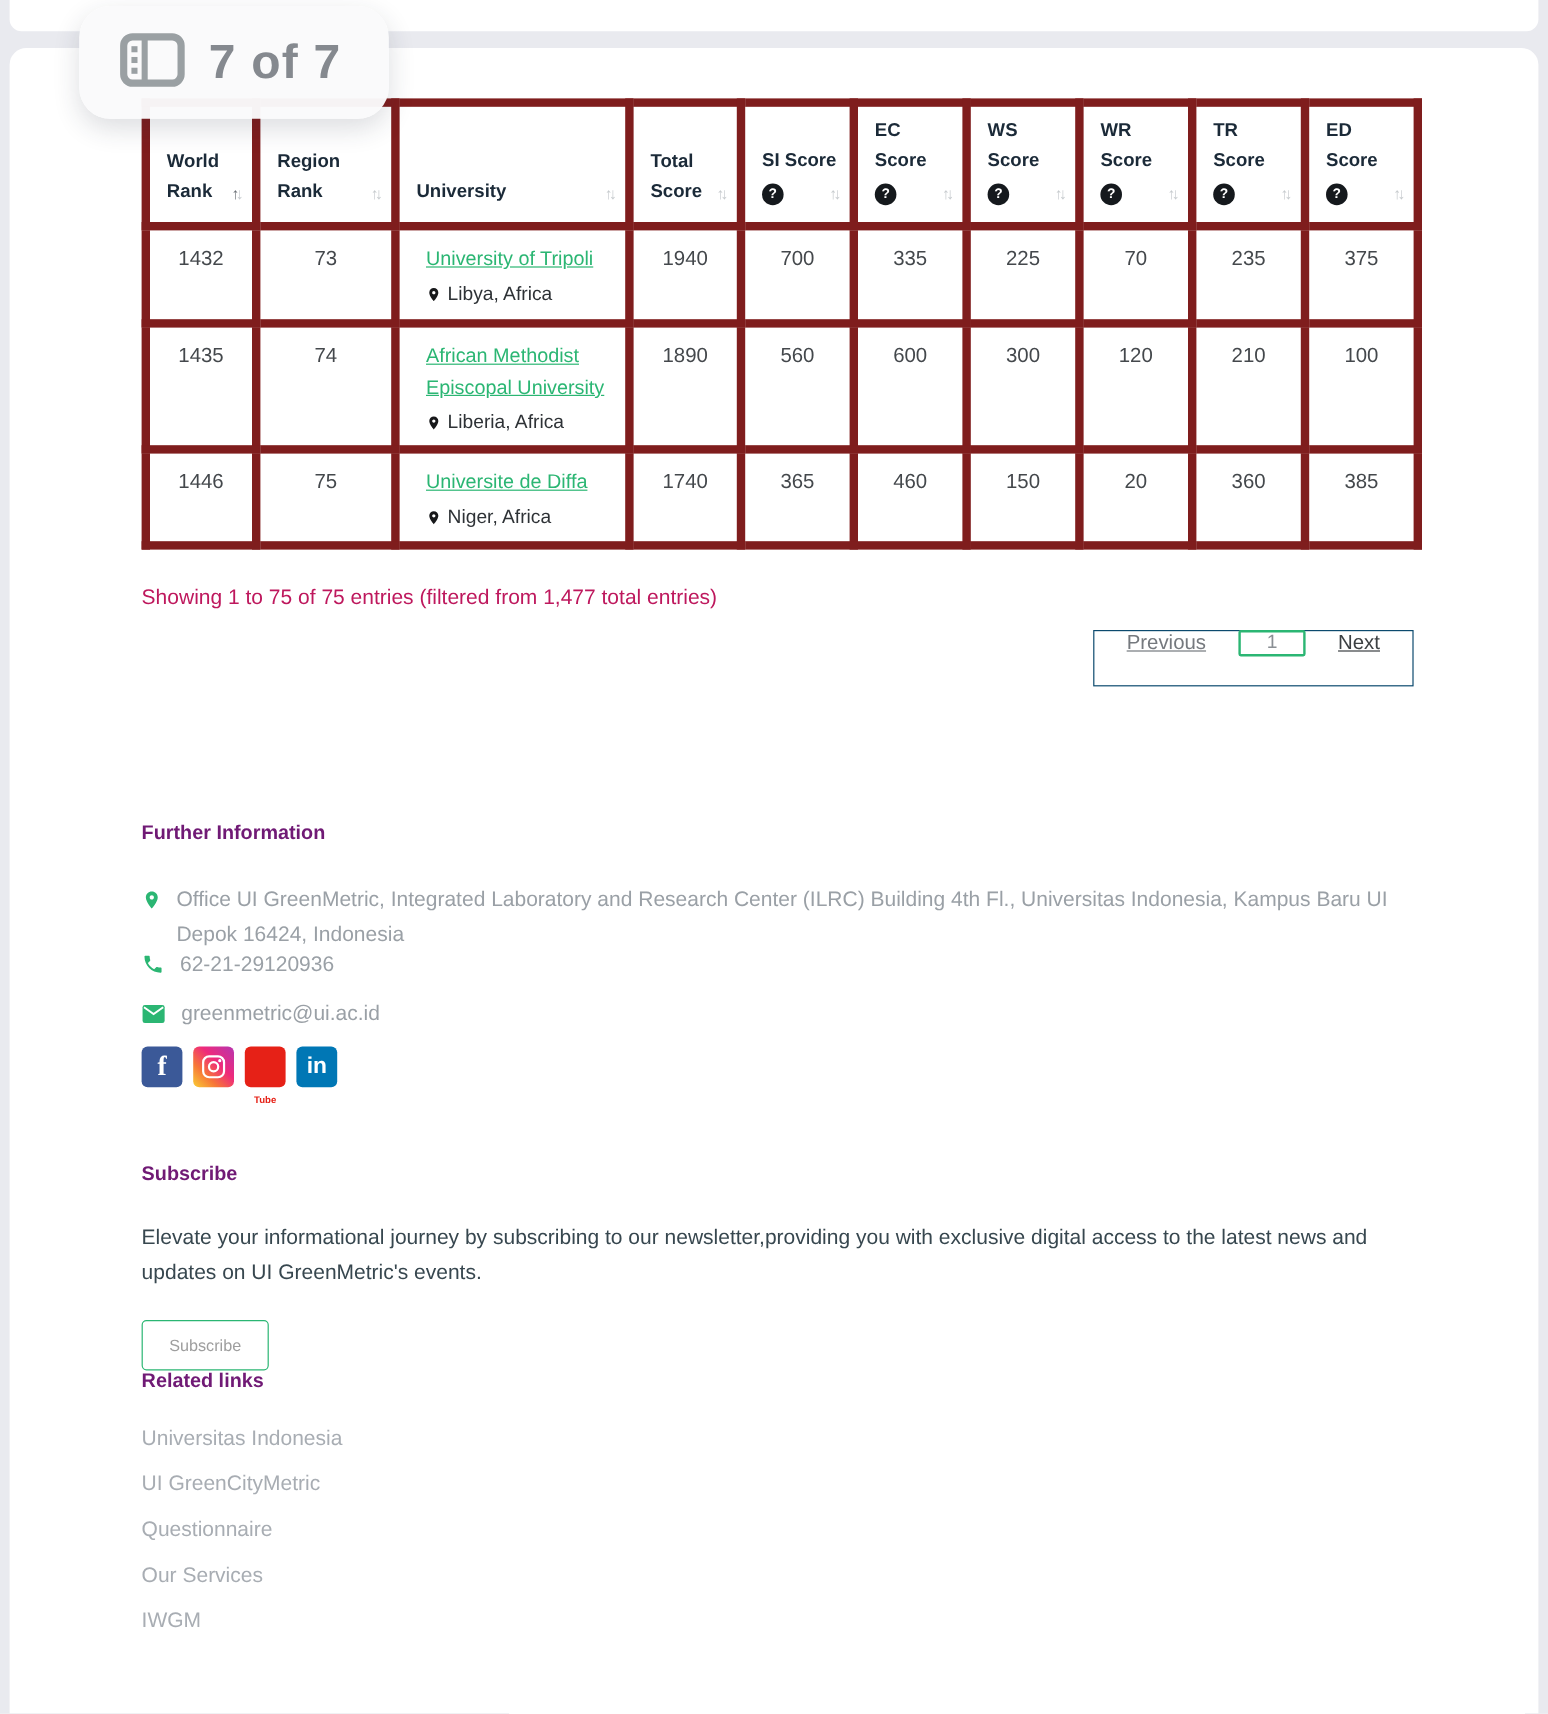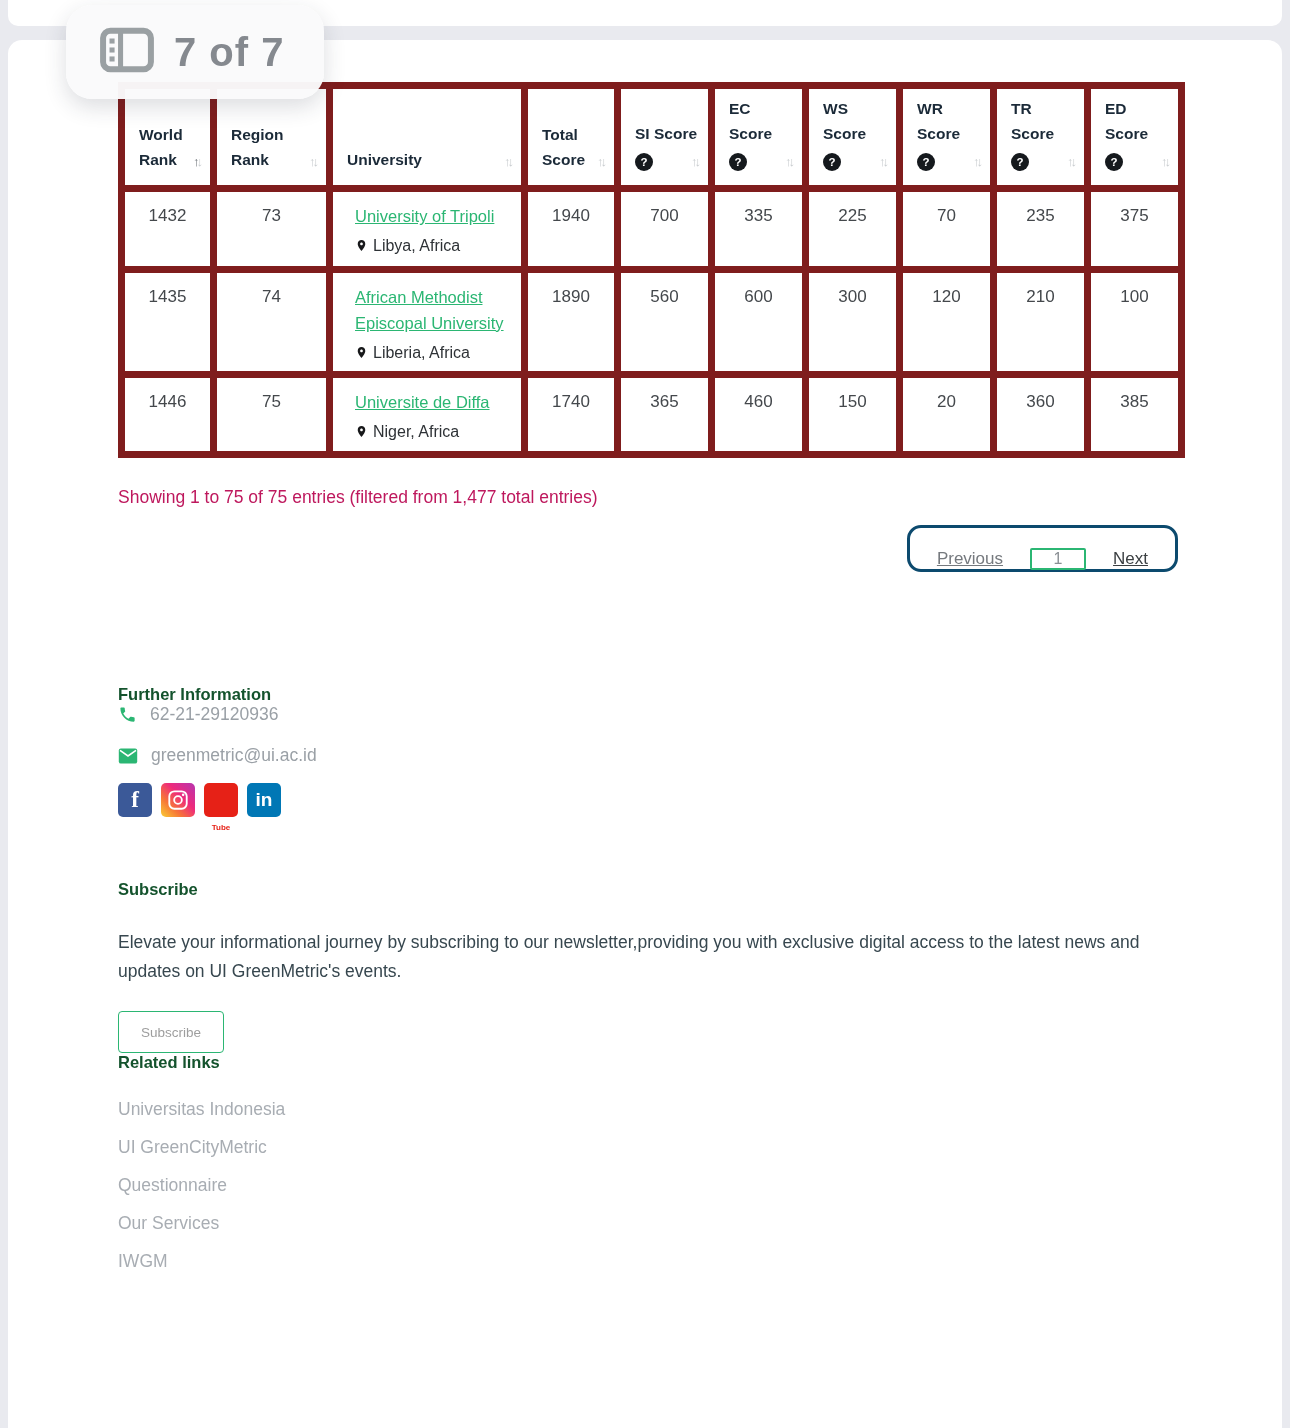--- a/index.html
+++ b/index.html
@@ -31,29 +31,29 @@
           font-size:11.5px; font-weight:bold; align-items:center; justify-content:center; }
   td { vertical-align:top; padding-top:14px; font-size:17px; color:#44484c; text-align:center; background:#fff;margin-left:24px; }
   tr.r1 { height:81px; } tr.r2 { height:105px; } tr.r3 { height:80px; }
   td.uni { text-align:left; padding-left:22px; padding-right:14px; padding-top:12px; }
   .uni-link { color:#2bb673; text-decoration:underline; font-size:16.5px; line-height:1.55; display:inline; cursor:pointer; }
   .loc { margin-top:7px; color:#2e3236; font-size:16px; display:flex; align-items:center; gap:5px; }
 
   
   .summary { margin-top:29px; font-size:17.5px; color:#be185d; }
   .pager-row { width:1060px; display:flex; justify-content:flex-end; margin-top:17px; }
-  .pager { display:flex; align-items:flex-end; border:3px solid #0c4a6e; border-radius:14px; height:47px; }
+  .pager { display:flex; align-items:flex-start; border:1px solid #0c4a6e; border-radius:0; height:47px; }
   .pg-btn { display:flex; align-items:center; padding:0 27px; font-size:17px; cursor:pointer; }
   .pg-prev { color:#75797e; text-decoration:underline; }
   .pg-next { color:#3c4043; text-decoration:underline; }
   .pg-num { width:56px; display:flex; align-items:center; justify-content:center; border:2px solid #2bb673;
             border-radius:2px; color:#8a8f94; font-size:16px; margin:-1px 0; background:#fff; cursor:pointer; }
 
   
-  .sec-title { color:#14532d; font-weight:bold; font-size:16.5px; }
+  .sec-title { color:#701a75; font-weight:bold; font-size:16.5px; }
   .fi-title { margin-top:113px; }
   .addr-row { display:flex; gap:12px; margin-top:31px; }
   .addr-text { color:#9aa0a6; font-size:17.5px; line-height:29px; max-width:1010px; }
   .contact-row { display:flex; align-items:center; gap:13px; color:#9aa0a6; font-size:17.5px; }
   .social-row { display:flex; gap:9px; margin-top:17px; }
   .soc { width:34px; height:34px; border-radius:5px; display:flex; align-items:center; justify-content:center; cursor:pointer; }
   .soc-fb { background:#3b5998; color:#fff; font-size:23px; font-weight:bold; font-family:"Liberation Serif", serif; }
   .soc-ig { background:linear-gradient(45deg,#f9ce34 0%,#f77737 30%,#ee2a7b 60%,#b635b0 100%); }
   .soc-yt { background:#e62117; flex-direction:column; line-height:1;gap:46px; }
   .yt-you { color:#fff; font-size:8px; font-weight:bold; }
@@ -244,20 +244,26 @@
       <div class="pager-row">
         <div class="pager">
           <span class="pg-btn pg-prev">Previous</span>
           <span class="pg-num">1</span>
           <span class="pg-btn pg-next">Next</span>
         </div>
       </div>
 
       <div class="sec-title fi-title">Further Information</div>
 
+      <div class="addr-row">
+        <svg width="17" height="22" viewBox="0 0 24 24" style="margin-top:4px">
+            <path fill="#2bb673" d="M12 2C8.1 2 5 5.1 5 9c0 5.2 7 13 7 13s7-7.8 7-13c0-3.9-3.1-7-7-7zm0 9.5c-1.4 0-2.5-1.1-2.5-2.5S10.6 6.5 12 6.5s2.5 1.1 2.5 2.5-1.1 2.5-2.5 2.5z"></path>
+          </svg>
+        <div class="addr-text">Office UI GreenMetric, Integrated Laboratory and Research Center (ILRC) Building 4th Fl., Universitas Indonesia, Kampus Baru UI Depok 16424, Indonesia</div>
+      </div>
 
       <div class="contact-row">
         <svg width="19" height="19" viewBox="0 0 24 24">
             <path fill="#2bb673" d="M6.62 10.79c1.44 2.83 3.76 5.14 6.59 6.59l2.2-2.2c.27-.27.67-.36 1.02-.24 1.12.37 2.33.57 3.57.57.55 0 1 .45 1 1V20c0 .55-.45 1-1 1-9.39 0-17-7.61-17-17 0-.55.45-1 1-1h3.5c.55 0 1 .45 1 1 0 1.25.2 2.45.57 3.57.11.35.03.74-.25 1.02l-2.2 2.2z"></path>
           </svg>
         <span>62-21-29120936</span>
       </div>
 
       <div class="contact-row" style="margin-top:20px">
         <svg width="20" height="16" viewBox="0 0 24 20">

